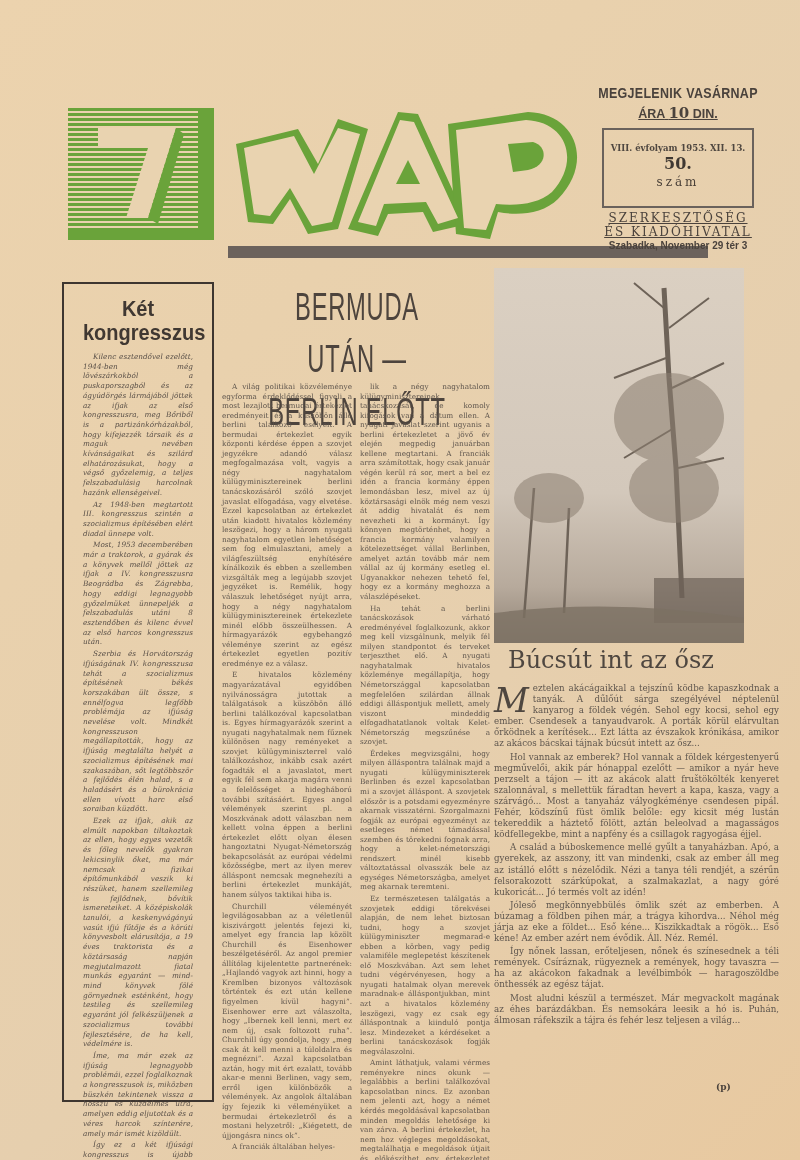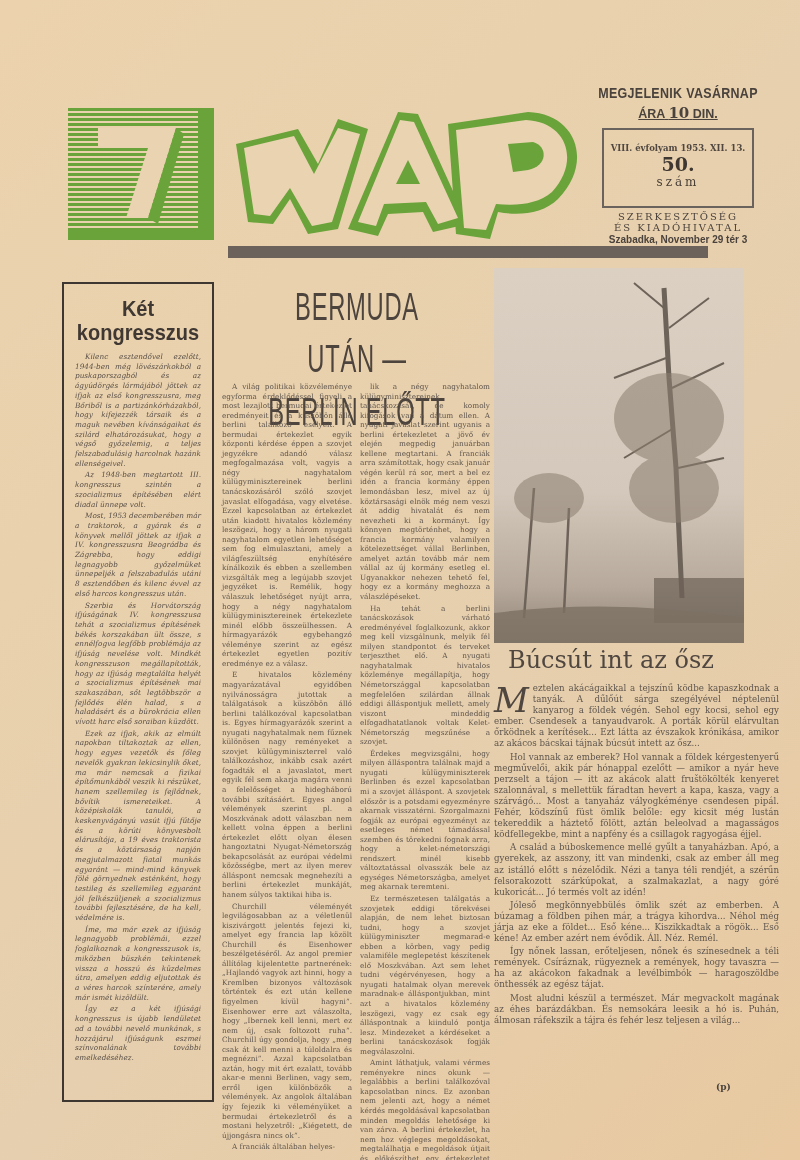--- a/index.html
+++ b/index.html
@@ -12,28 +12,28 @@
   
   .logo7 { left:68px; top:108px; width:146px; height:132px; }
   .logonap { left:228px; top:104px; width:370px; height:140px; }
   .rule-bar { left:228px; top:246px; width:480px; height:12px; background:#6b625c; }
   .info { left:598px; top:86px; width:160px; text-align:center; }
   .info .line1 { font-family:"Liberation Sans", sans-serif; font-weight:bold; font-size:12.5px; letter-spacing:0.3px; color:#4a423c; transform:scaleY(1.15); }
   .info .line2 { font-family:"Liberation Sans", sans-serif; font-weight:bold; font-size:12.5px; margin-top:4px; color:#4a423c;text-decoration:underline; }
   .info .line2 b { font-family:"DejaVu Serif", serif; font-size:15px; }
   .issue-box { margin:6px 4px 0 4px; border:2px solid #6a625c; padding:13px 2px; height:50px; }
   .issue-box .vol { font-size:8.5px; font-weight:bold; color:#4f4740; }
-  .issue-box .num { font-size:19px; font-weight:bold; color:#3f3832; line-height:22px; }
+  .issue-box .num { font-size:16px; font-weight:bold; color:#3f3832; line-height:22px; }
   .issue-box .szam { font-size:12px; letter-spacing:3px; }
-  .info .ed1, .info .ed2 { font-family:"DejaVu Serif", serif; font-size:10px; letter-spacing:2px; color:#4a423c; margin-top:3px; }
+  .info .ed1, .info .ed2 { font-family:"DejaVu Serif", serif; font-size:12px; letter-spacing:2px; color:#4a423c; margin-top:3px;text-decoration:underline; }
   .info .ed2 { margin-top:0; }
   .info .addr { font-family:"Liberation Sans", sans-serif; font-weight:bold; font-size:10px; color:#4a423c; margin-top:1px; }
 
   
-  .leftbox { left:62px; top:282px; width:152px; height:820px; border:2px solid #3e3630; padding:8px 11px; box-sizing:border-box; }
+  .leftbox { left:62px; top:282px; width:152px; height:820px; border:2px solid #3e3630; padding:8px 19px; box-sizing:border-box; }
   .leftbox h2 { margin:6px 0 10px; text-align:center; font-family:"Liberation Sans", sans-serif; font-weight:bold; font-size:20px; line-height:22px; color:#403832; transform:scaleY(1.1); }
   .leftbox p { margin:0 0 2px; font-size:7.3px; line-height:9.7px; font-style:italic; text-align:justify; text-indent:10px; color:#5a5048; }
 
   
   .headline { left:222px; top:280px; width:270px; text-align:center; font-family:"Liberation Sans", sans-serif; font-size:33px; line-height:44px; letter-spacing:1px; color:#4d443d; transform:scaleX(0.72) scaleY(1.2); transform-origin:center top; }
   .midcols { left:222px; top:382px; width:268px; display:flex; gap:8px; }
   .midcols .col { width:130px; }
   .midcols p { margin:0 0 2px; font-size:7.3px; line-height:9.55px; text-align:justify; text-indent:10px; color:#5d544c; }
 
   

